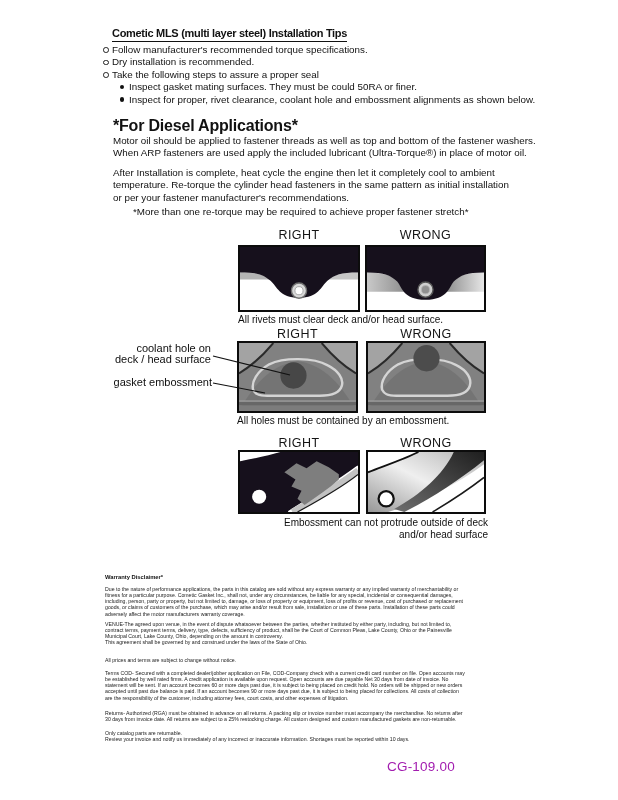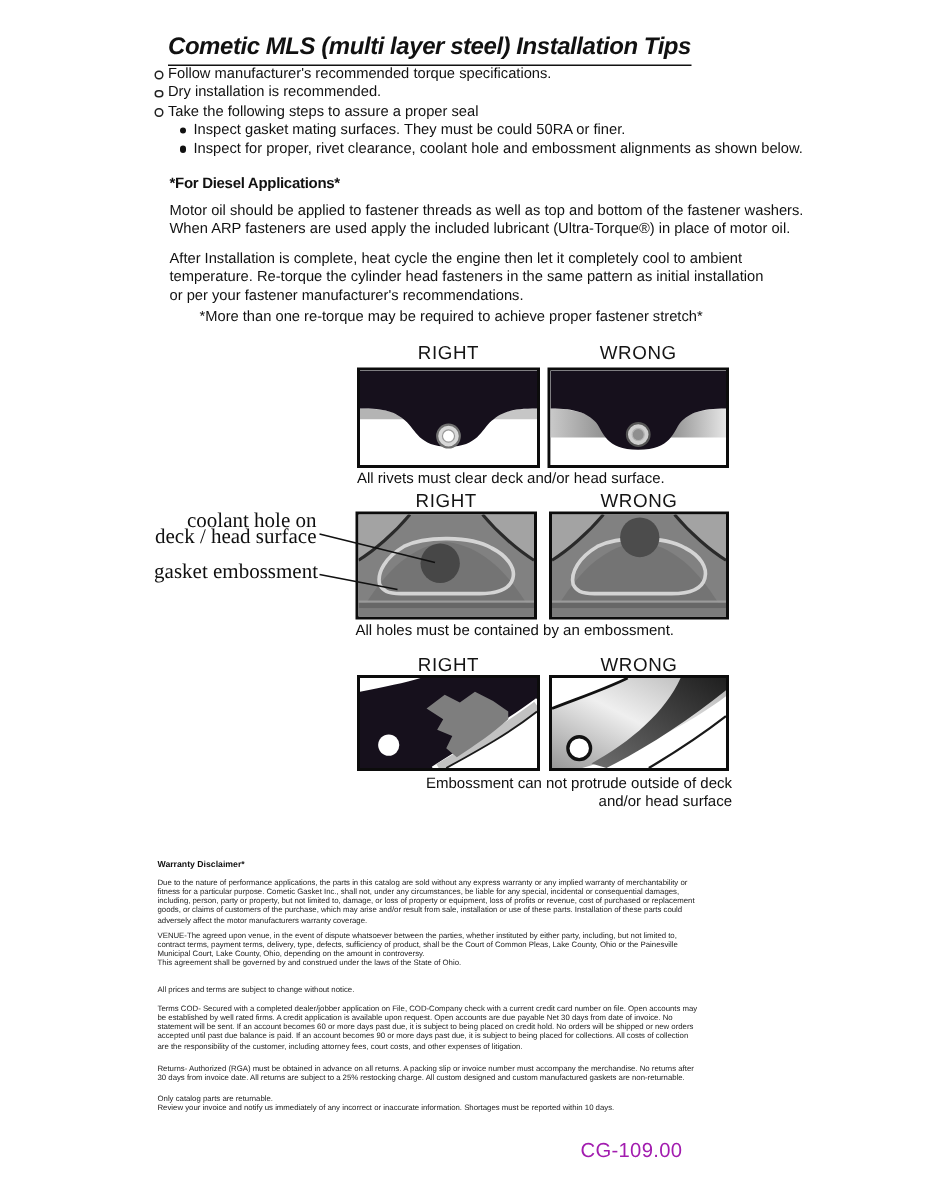--- a/index.html
+++ b/index.html
@@ -3,37 +3,37 @@
 <meta charset="utf-8">
 <style>
   html,body{margin:0;padding:0;background:#e8e8e8;}
   .page{
     position:relative;width:618px;height:800px;background:#ffffff;
     font-family:"Liberation Sans","DejaVu Sans",sans-serif;color:#111;
     margin:0 auto;overflow:hidden;
   }
   .abs{position:absolute;}
   .title{
-    font-size:16px;font-weight:bold;letter-spacing:-0.3px;
-    border-bottom:1.6px solid #111;padding-bottom:2px;display:inline-block;font-style:italic;
+    font-size:11px;font-weight:bold;letter-spacing:-0.3px;
+    border-bottom:1.6px solid #111;padding-bottom:2px;display:inline-block;
   }
   .body-txt{font-size:9.8px;line-height:12.4px;white-space:pre-line;}
   .bullets{font-size:9.8px;line-height:12.4px;}
   .bullet{position:relative;padding-left:9px;}
   .bullet::before{content:"";position:absolute;left:0;top:3.2px;width:3.6px;height:3.6px;
     border:0.9px solid #222;border-radius:50%;}
   .subbullet{position:relative;padding-left:9px;margin-left:17px;}
   .subbullet::before{content:"";position:absolute;left:0;top:3.8px;width:4.4px;height:4.4px;
     background:#111;border-radius:50%;}
-  .section-head{font-size:10px;font-weight:bold;letter-spacing:-0.2px;}
+  .section-head{font-size:16px;font-weight:bold;letter-spacing:-0.2px;}
   .dg-label{font-size:12.5px;letter-spacing:0.4px;text-align:center;color:#141414;}
   .dbox{position:absolute;border:2.5px solid #0c0c0c;background:#fff;box-sizing:border-box;}
   .dbox svg{display:block;width:100%;height:100%;}
   .caption{font-size:10px;line-height:11.8px;white-space:pre-line;color:#0f0f0f;}
-  .annot{font-size:14px;line-height:10.8px;text-align:right;white-space:pre-line;color:#0f0f0f;font-family:Liberation Serif, serif;}
+  .annot{font-size:11px;line-height:10.8px;text-align:right;white-space:pre-line;color:#0f0f0f;}
   .fineprint{font-size:5.2px;line-height:6.15px;white-space:pre-line;color:#222;width:432px;}
   .fineprint-head{font-size:5.8px;font-weight:bold;color:#111;}
   .footer-code{font-size:13.5px;letter-spacing:0.2px;color:#a21caf;}
 </style>
 </head>
 <body>
 
 <div class="page">
 
   <div class="abs" style="left:112px;top:23px;">

